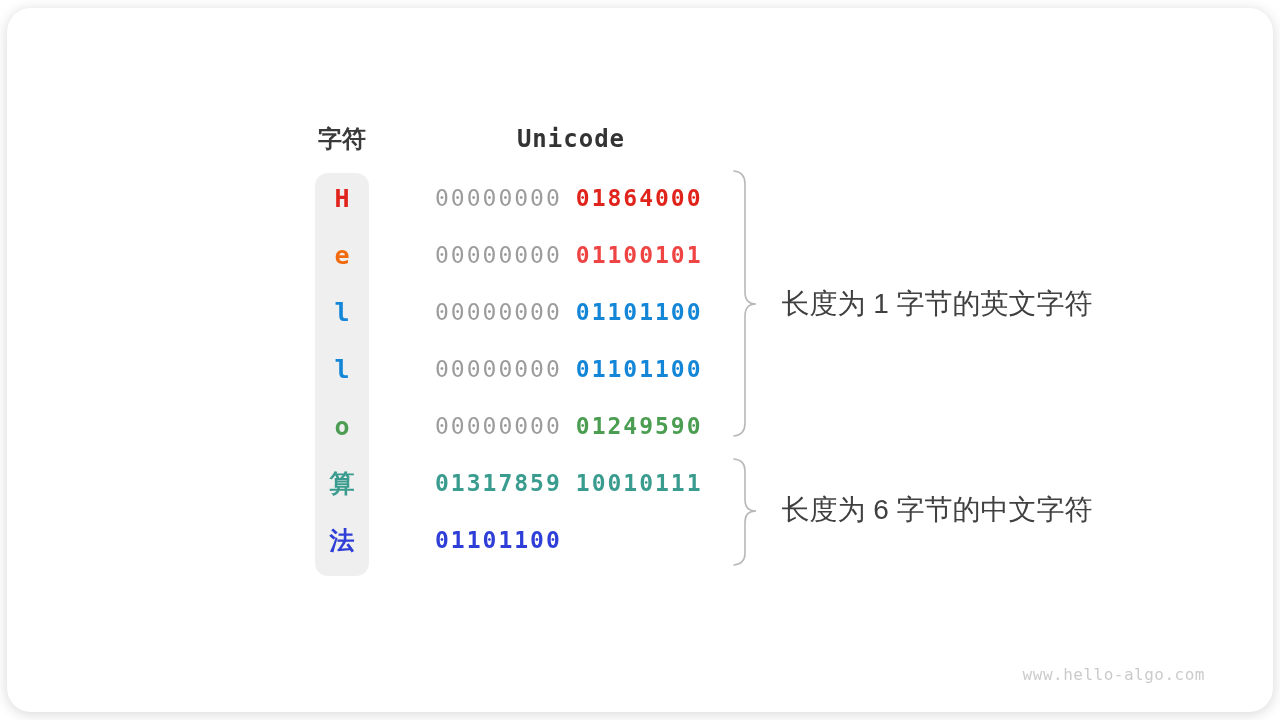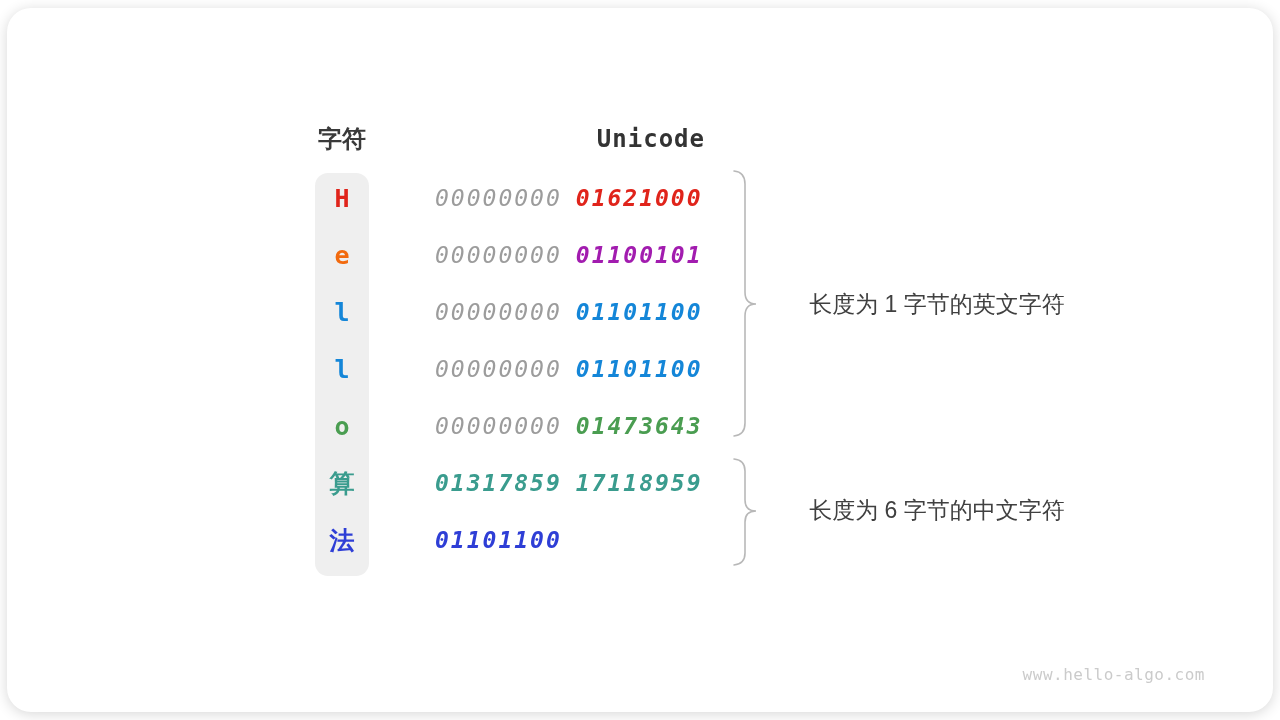--- a/index.html
+++ b/index.html
@@ -12,21 +12,21 @@
     position:absolute;left:7px;top:8px;right:7px;bottom:8px;
     background:#ffffff;border-radius:24px;
     box-shadow:0 2px 14px rgba(0,0,0,0.16);
   }
   .hdr{
     position:absolute;top:116px;height:30px;line-height:30px;
     font-weight:bold;font-size:24px;color:#3a3a3a;white-space:nowrap;
   }
   .hdr-char{left:308px;width:54px;text-align:center;}
   .hdr-uni{
-    left:430px;width:268px;text-align:right;
+    left:430px;width:268px;text-align:center;
     font-family:"DejaVu Sans Mono","Liberation Mono",monospace;
     letter-spacing:1px;color:#333333;
   }
   .char-col-bg{
     position:absolute;left:308px;top:165px;width:54px;height:403px;
     background:#efefef;border-radius:13px;
   }
   .char-rows{
     position:absolute;left:308px;top:162px;width:54px;
   }
@@ -34,28 +34,28 @@
     height:57px;line-height:57px;text-align:center;
     font-weight:bold;font-size:25px;
     font-family:"DejaVu Sans Mono","Liberation Mono","DejaVu Sans",monospace;
   }
   .bin-rows{
     position:absolute;left:428px;top:162px;
   }
   .bin-row{
     height:57px;line-height:57px;display:flex;gap:14px;white-space:nowrap;
     font-family:"DejaVu Sans Mono","Liberation Mono",monospace;
-    font-size:23px;letter-spacing:2px;font-style:italic;
+    font-size:23px;letter-spacing:2px;
   }
   .byte{font-weight:bold;}
   .byte.dim{font-weight:normal;}
   .brace-svg{position:absolute;left:0;top:0;pointer-events:none;}
   .anno{
     position:absolute;left:760px;width:340px;text-align:center;
-    font-size:23px;line-height:30px;color:#404040;
+    font-size:28px;line-height:30px;color:#404040;
     font-family:"Liberation Sans","DejaVu Sans",sans-serif;
   }
   .anno-1{top:281px;}
   .anno-2{top:487px;}
   .watermark{
     position:absolute;right:68px;bottom:28px;
     font-family:"DejaVu Sans Mono","Liberation Mono",monospace;
     font-size:16px;color:#cbcbcb;letter-spacing:0.5px;margin-top:36px;
   }
 </style>
@@ -76,41 +76,41 @@
       <div class="char-cell" style="color: rgb(20, 134, 216);">l</div>
       <div class="char-cell" style="color: rgb(20, 134, 216);">l</div>
       <div class="char-cell" style="color: rgb(74, 157, 81);">o</div>
       <div class="char-cell" style="color: rgb(58, 156, 142);">算</div>
       <div class="char-cell" style="color: rgb(46, 62, 214);">法</div>
     </div>
 
     <div class="bin-rows">
       <div class="bin-row">
         <span class="byte dim" style="color: rgb(156, 156, 156);">00000000</span>
-        <span class="byte" style="color: rgb(224, 36, 27);">01621000</span>
+        <span class="byte" style="color: rgb(224, 36, 27);">01864000</span>
       </div>
       <div class="bin-row">
         <span class="byte dim" style="color: rgb(156, 156, 156);">00000000</span>
-        <span class="byte" style="color: #a21caf;">01100101</span>
+        <span class="byte" style="color: #ef4444;">01100101</span>
       </div>
       <div class="bin-row">
         <span class="byte dim" style="color: rgb(156, 156, 156);">00000000</span>
         <span class="byte" style="color: rgb(20, 134, 216);">01101100</span>
       </div>
       <div class="bin-row">
         <span class="byte dim" style="color: rgb(156, 156, 156);">00000000</span>
         <span class="byte" style="color: rgb(20, 134, 216);">01101100</span>
       </div>
       <div class="bin-row">
         <span class="byte dim" style="color: rgb(156, 156, 156);">00000000</span>
-        <span class="byte" style="color: rgb(74, 157, 81);">01473643</span>
+        <span class="byte" style="color: rgb(74, 157, 81);">01249590</span>
       </div>
       <div class="bin-row">
         <span class="byte" style="color: rgb(58, 156, 142);">01317859</span>
-        <span class="byte" style="color: rgb(58, 156, 142);">17118959</span>
+        <span class="byte" style="color: rgb(58, 156, 142);">10010111</span>
       </div>
       <div class="bin-row">
         <span class="byte" style="color: rgb(46, 62, 214);">01101100</span>
       </div>
     </div>
 
     <svg class="brace-svg" width="1280" height="720" viewBox="0 0 1280 720">
       <path d="M727,163 Q738,164 738,176 L738,284 Q738,296 749,296 Q738,296 738,308 L738,415 Q738,427 727,428" fill="none" stroke="#b8b8b8" stroke-width="1.6" stroke-linecap="round"></path>
       <path d="M727,451 Q738,452 738,463 L738,492 Q738,503 749,503 Q738,503 738,514 L738,545 Q738,556 727,557" fill="none" stroke="#b8b8b8" stroke-width="1.6" stroke-linecap="round"></path>
     </svg>

